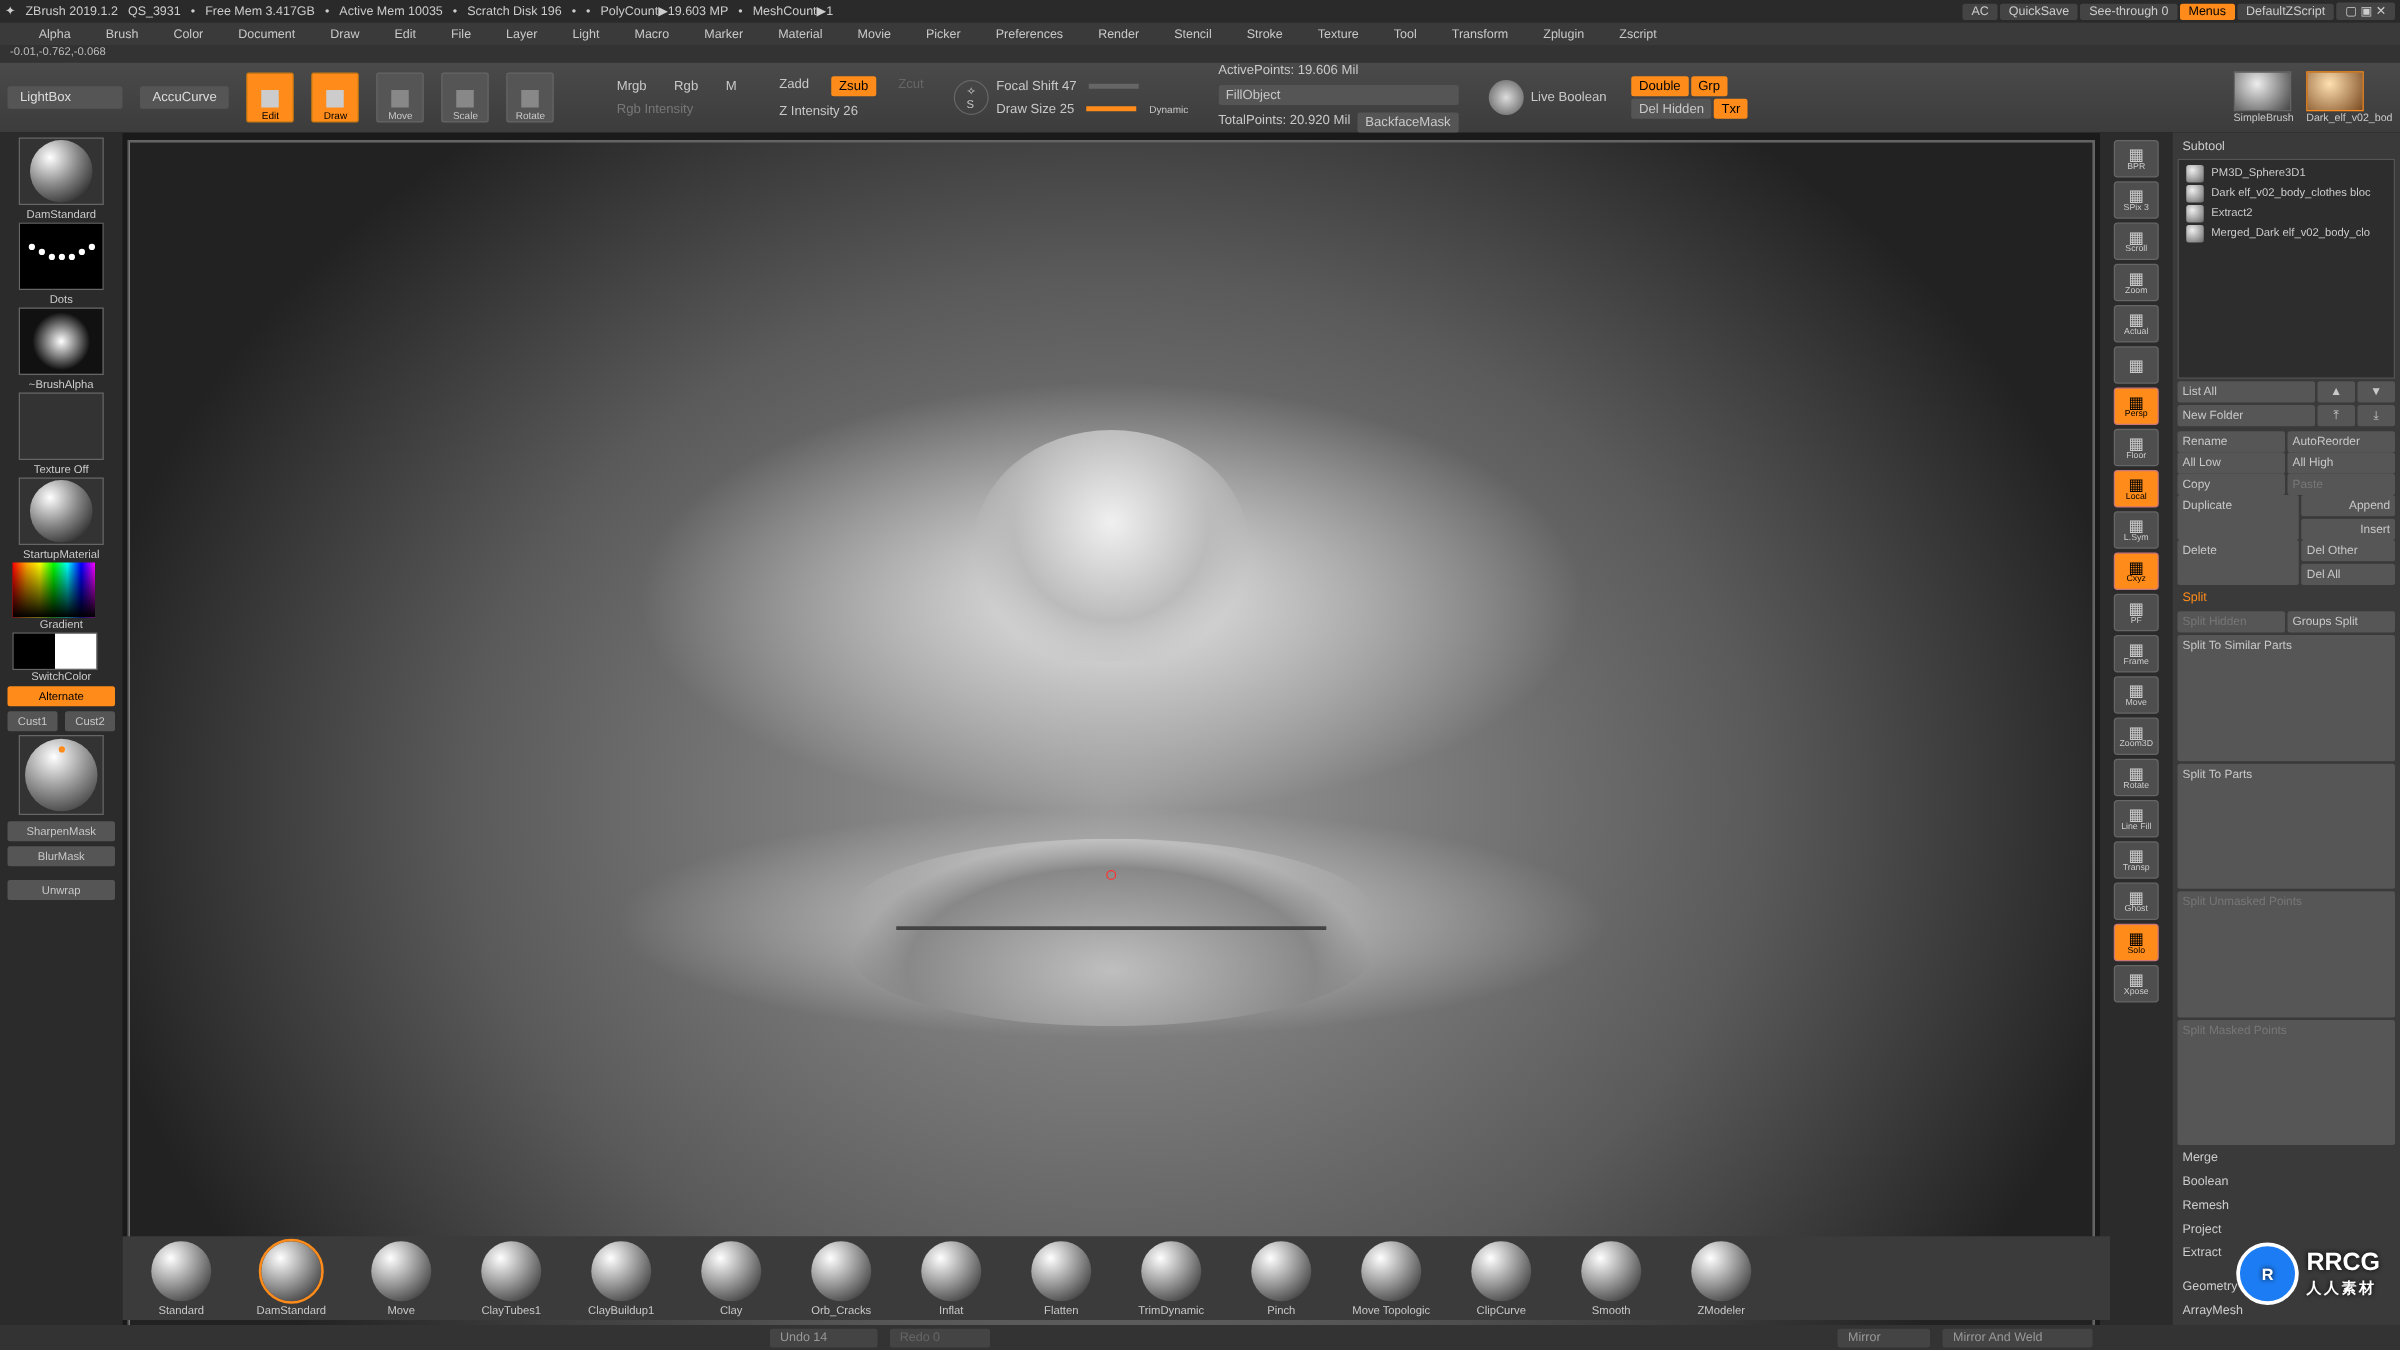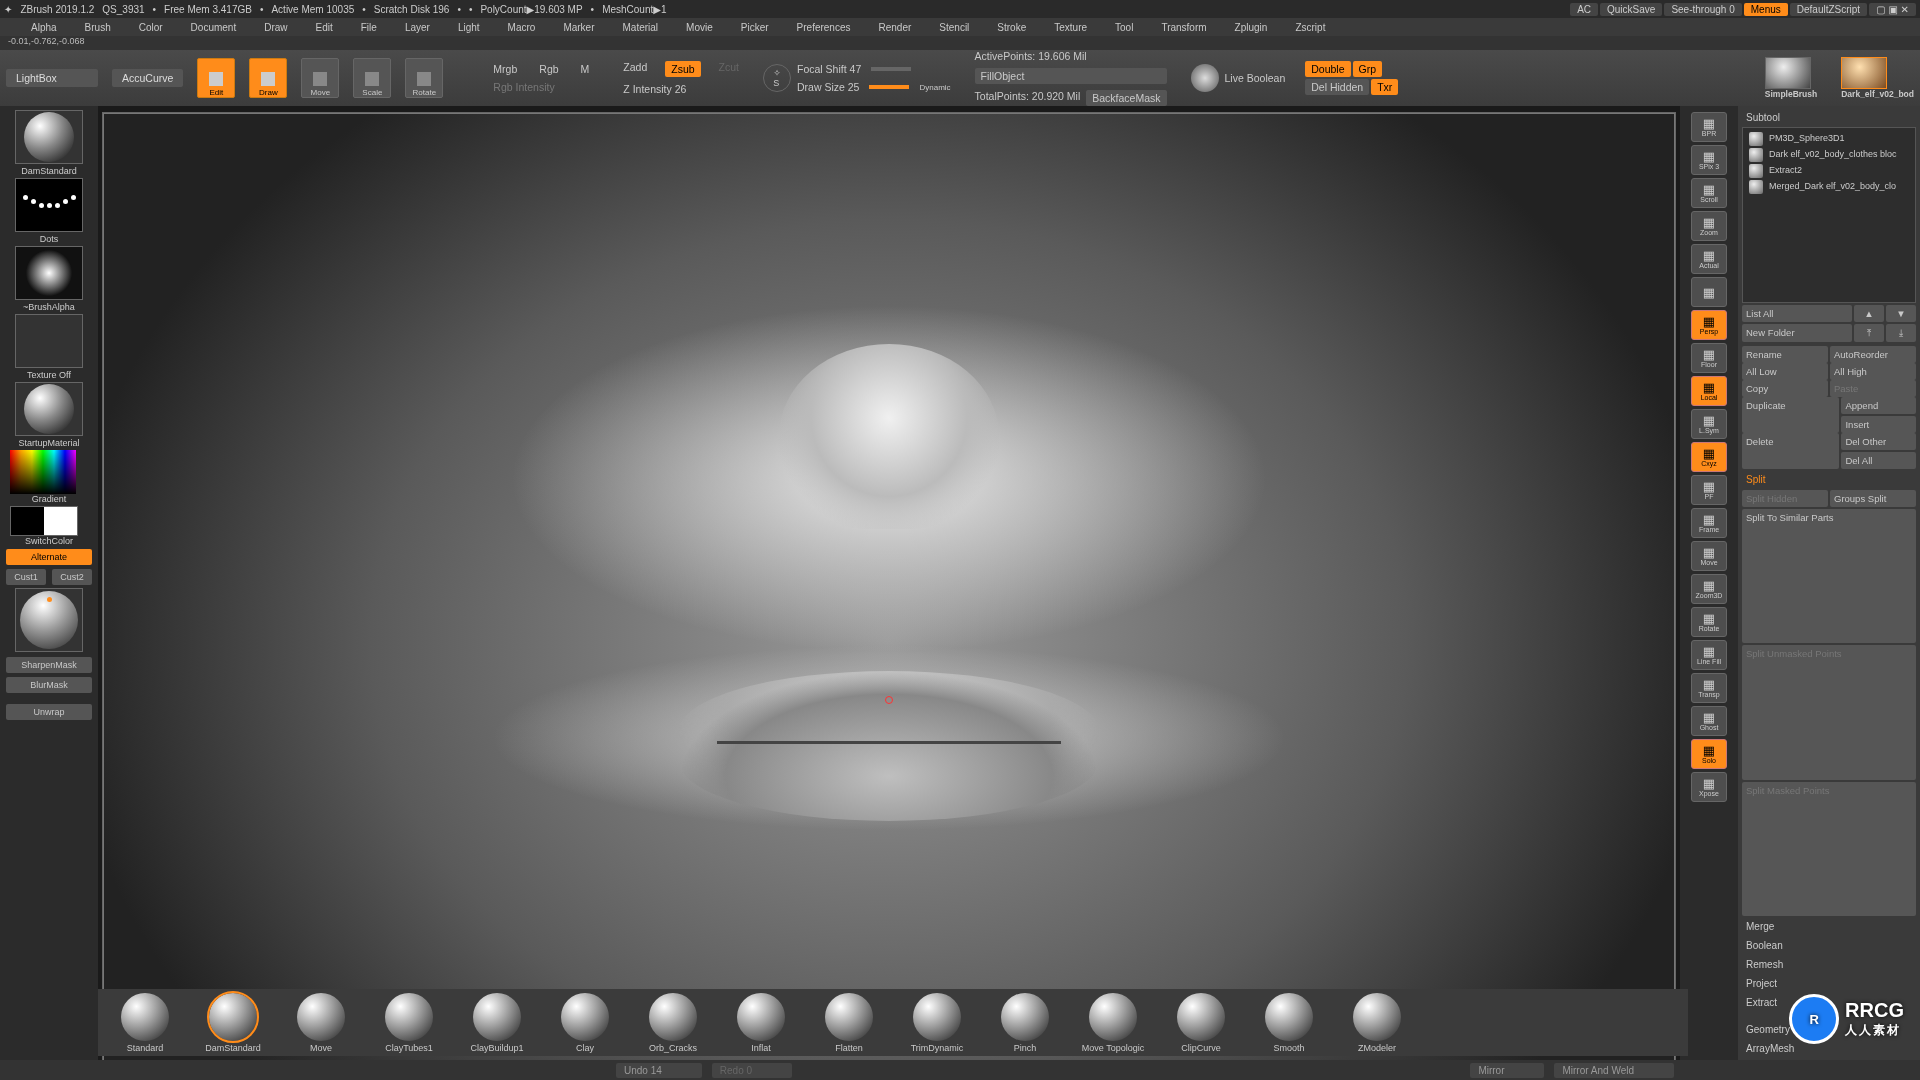--- a/index.html
+++ b/index.html
@@ -263,21 +263,21 @@
     <div style="display:flex;gap:2px;">
       <span class="pill on">Double</span>
       <span class="pill on">Grp</span>
     </div>
     <div style="display:flex;gap:2px;">
       <span class="pill">Del Hidden</span>
       <span class="pill on">Txr</span>
     </div>
   </div>
 
-  <div style="margin-left:auto;display:flex;gap:24px;align-items:flex-start;font-weight:bold;">
+  <div style="margin-left:auto;display:flex;gap:10px;align-items:flex-start;">
     <div style="text-align:center;">
       <div style="width:44px;height:30px;background:radial-gradient(circle at 40% 30%,#eee,#444);border:1px solid #666;"></div>
       <div style="font-size:8.5px">SimpleBrush</div>
     </div>
     <div style="text-align:center;">
       <div style="width:44px;height:30px;background:radial-gradient(circle at 40% 30%,#ffe0b0,#7a4a20);border:1px solid var(--orange);"></div>
       <div style="font-size:8.5px">Dark_elf_v02_bod</div>
     </div>
   </div>
 </div>
@@ -470,40 +470,41 @@
     <div class="rbtnrow">
           <span class="rbtn">All Low</span>
           <span class="rbtn">All High</span>
         </div>
     <div class="rbtnrow">
           <span class="rbtn">Copy</span>
           <span class="rbtn dim">Paste</span>
         </div>
     <div class="rbtnrow">
           <span class="rbtn" style="flex:1.2">Duplicate</span>
-      <div style="flex:1;display:flex;flex-direction:column;gap:2px;">
+      <div style="flex:1;display:flex;flex-direction:column;gap:2px;text-align:right;">
         <span class="rbtn">Append</span>
         <span class="rbtn">Insert</span>
       </div>
     </div>
     <div class="rbtnrow">
           <span class="rbtn" style="flex:1.2">Delete</span>
       <div style="flex:1;display:flex;flex-direction:column;gap:2px;">
         <span class="rbtn">Del Other</span>
         <span class="rbtn">Del All</span>
       </div>
     </div>
     </div>
 
     <div class="rlabel" style="color:var(--orange)">Split</div>
     <div class="rbtnrow">
         <span class="rbtn dim">Split Hidden</span>
         <span class="rbtn">Groups Split</span>
       </div>
     <div class="rbtn row">Split To Similar Parts</div>
+    <div class="rbtn row">Split To Parts</div>
     <div class="rbtn row dim">Split Unmasked Points</div>
     <div class="rbtn row dim">Split Masked Points</div>
 
     <div class="rlabel">Merge</div>
     <div class="rlabel">Boolean</div>
     <div class="rlabel">Remesh</div>
     <div class="rlabel">Project</div>
     <div class="rlabel">Extract</div>
     <div style="height:6px"></div>
     <div class="rlabel">Geometry</div>

